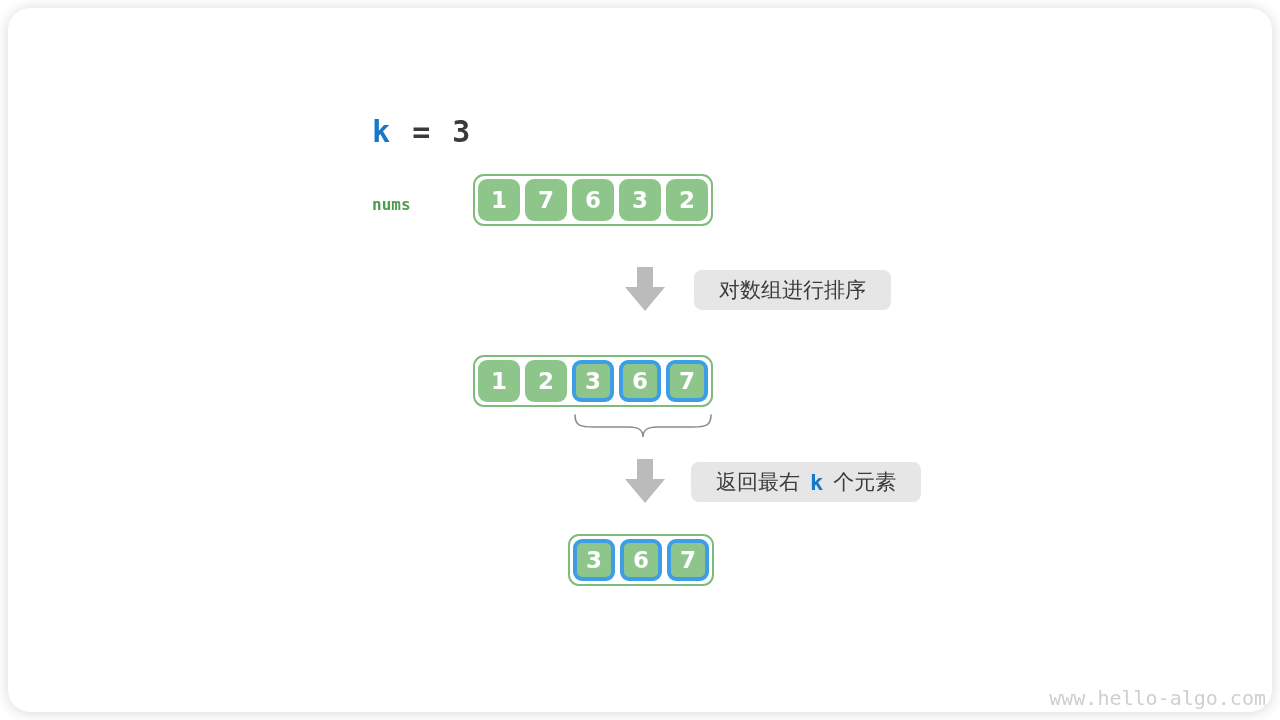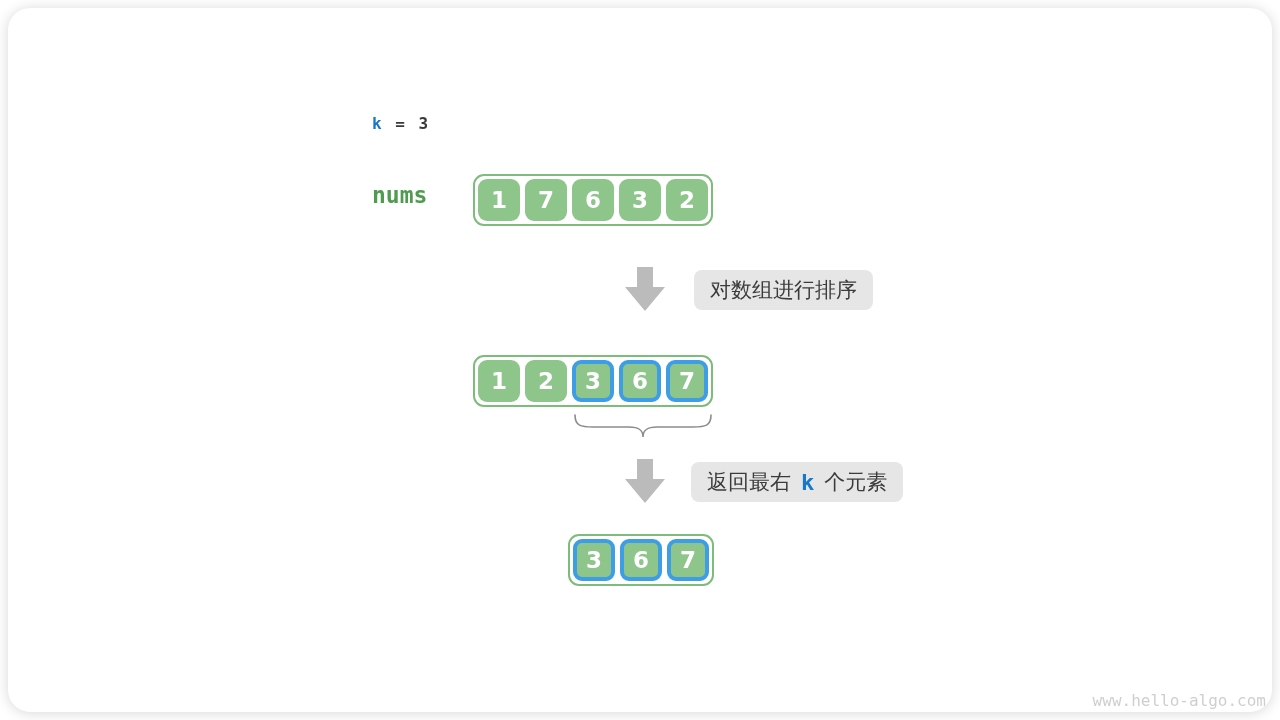--- a/index.html
+++ b/index.html
@@ -32,33 +32,33 @@
     background:#FFFFFF;
     border-radius:22px;
     box-shadow:0 1px 14px rgba(0,0,0,0.16);
   }
   
   .k-line{
     position:absolute;
     left:372px;top:114px;
     font-family:"DejaVu Sans Mono", monospace;
     font-weight:bold;
-    font-size:16px;
+    font-size:30px;
     color:var(--dark-text);
     letter-spacing:2px;
     white-space:pre;
   }
   .k-line .accent{color:var(--blue-text);}
   
   .nums-label{
     position:absolute;
-    left:372px;top:182px;
+    left:372px;top:195px;
     font-family:"DejaVu Sans Mono", monospace;
     font-weight:bold;
-    font-size:23px;
+    font-size:16px;
     color:var(--green-text);
   }
   
   .array{
     position:absolute;
     display:flex;
     gap:5px;
     padding:3px;
     background:#FFFFFF;
     border:2px solid var(--green-border);
@@ -93,21 +93,21 @@
   .arrow-1{top:267px;}
   .arrow-2{top:459px;}
   
   .step-label{
     position:absolute;
     height:40px;
     background:var(--label-bg);
     border-radius:8px;
     display:flex;
     align-items:center;
-    padding:0 16px;
+    padding:0 25px;
     font-size:21px;
     color:var(--label-text);
     white-space:pre;
   }
   .label-1{left:694px;top:270px;}
   .label-2{left:691px;top:462px;justify-content:center;}
   .step-label .accent{
     font-family:"DejaVu Sans Mono", monospace;
     font-weight:bold;
     font-size:22px;
@@ -118,21 +118,21 @@
   .brace{
     position:absolute;
     left:573px;top:413px;
     width:140px;height:26px;
   }
   
   .watermark{
     position:absolute;
     right:14px;bottom:10px;
     font-family:"DejaVu Sans Mono", monospace;
-    font-size:16px;
+    font-size:20px;
     color:var(--watermark-gray);
   }
 </style>
 </head>
 <body>
 
 <div class="canvas">
   <div class="card"></div>
 
   <div class="k-line"><span class="accent">k</span><span> </span><span>=</span><span> </span><span>3</span></div>

